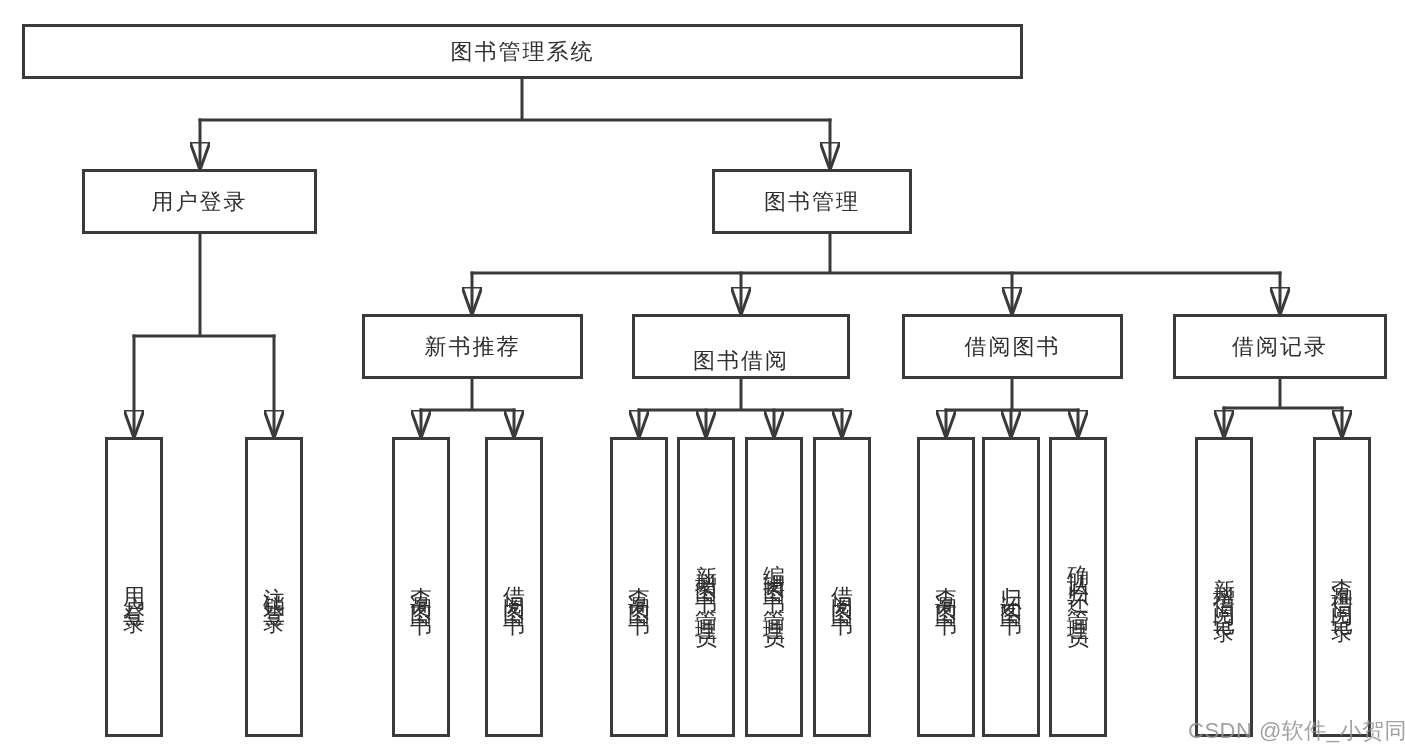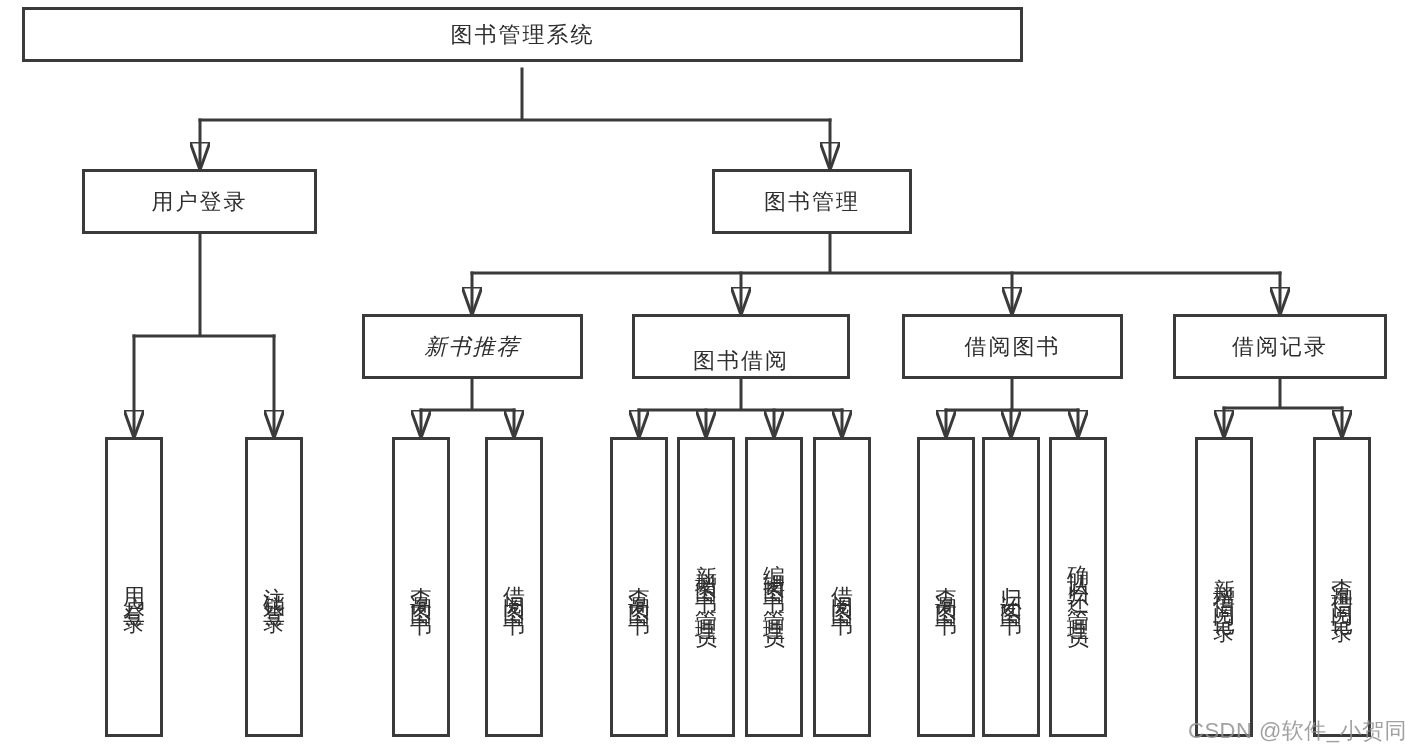--- a/index.html
+++ b/index.html
@@ -39,24 +39,24 @@
   .vnode { width: 58px; height: 300px; top: 437px; }
   .vnode .lbl {
     writing-mode: vertical-rl;
     text-orientation: mixed;
     font-size: 22px;
     letter-spacing: 9px;
     line-height: 1;
     white-space: nowrap;
   }
   
-  .n-root   { left: 22px;   top: 7px;  width: 1001px; height: 55px; }
+  .n-root   { left: 22px;   top: 24px;  width: 1001px; height: 55px; }
   .n-login  { left: 82px;   top: 169px; width: 235px;  height: 65px; }
   .n-mgmt   { left: 712px;  top: 169px; width: 200px;  height: 65px; }
-  .n-newb   { left: 362px;  top: 314px; width: 221px;  height: 65px; font-style: italic; }
+  .n-newb   { left: 362px;  top: 314px; width: 221px;  height: 65px; }
   .n-borrow { left: 632px;  top: 314px; width: 218px;  height: 65px; align-items: flex-end; }
   .n-cur    { left: 902px;  top: 314px; width: 221px;  height: 65px; }
   .n-rec    { left: 1173px; top: 314px; width: 214px;  height: 65px; }
   
   .l1  { left: 105px; }  .l2  { left: 245px; }
   .l3  { left: 392px; }  .l4  { left: 485px; }
   .l5  { left: 610px; }  .l6  { left: 677px; }
   .l7  { left: 745px; }  .l8  { left: 813px; }
   .l9  { left: 917px; }  .l10 { left: 982px; }
   .l11 { left: 1049px; } .l12 { left: 1195px; }

